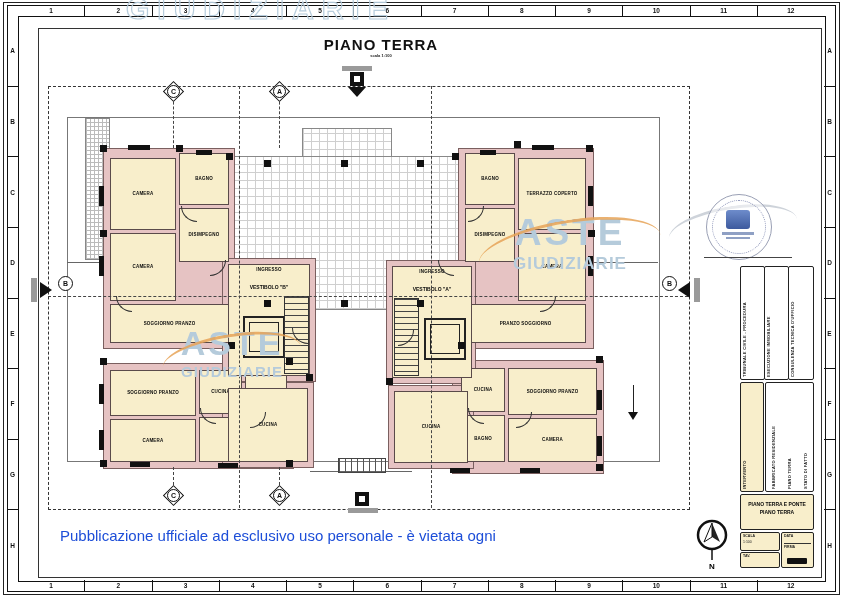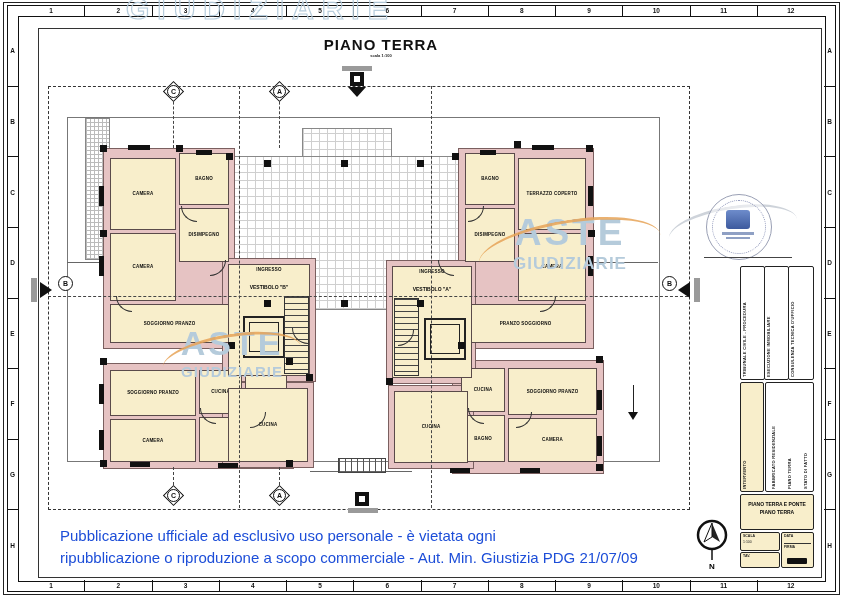--- a/index.html
+++ b/index.html
@@ -440,16 +440,15 @@
       <circle cx="20" cy="19" r="14" fill="none" stroke="#111" stroke-width="2.5"></circle>
       <polygon points="20,7 28,26 20,21" fill="#222"></polygon>
       <polygon points="20,7 12,26 20,21" fill="#fff" stroke="#111" stroke-width="1"></polygon>
       <line x1="20" y1="33" x2="20" y2="44" stroke="#111" stroke-width="1.5"></line>
       <text x="20" y="53" text-anchor="middle" font-size="8" font-weight="bold" font-family="Liberation Sans, sans-serif" id="north-label">N</text>
     </svg>
   </div>
 
   <div class="disclaimer">
     <div>Pubblicazione ufficiale ad esclusivo uso personale - è vietata ogni</div>
-    <div>ripubblicazione o riproduzione a scopo commerciale - Aut. Min. Giustizia PDG 21/07/09</div>
   </div>
 
 </div>
 
 </body></html>

